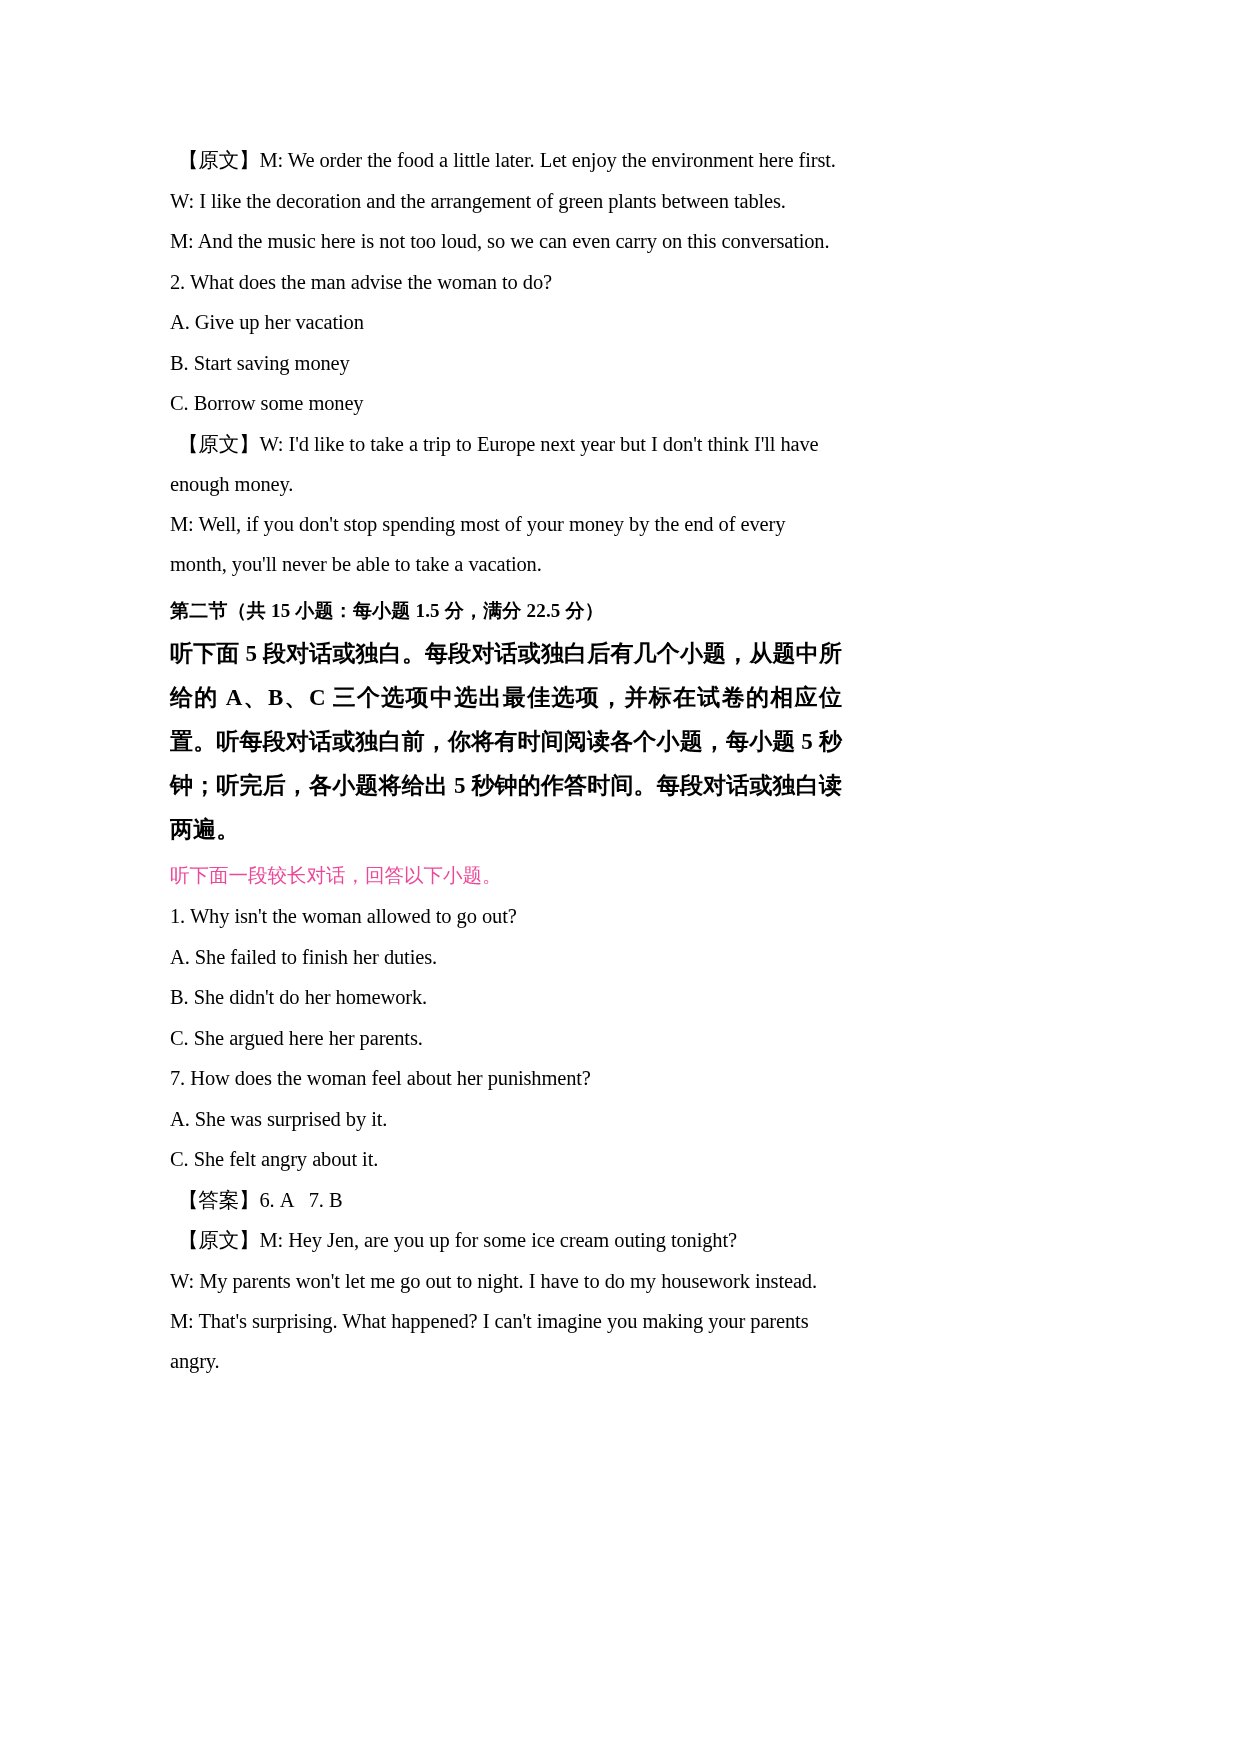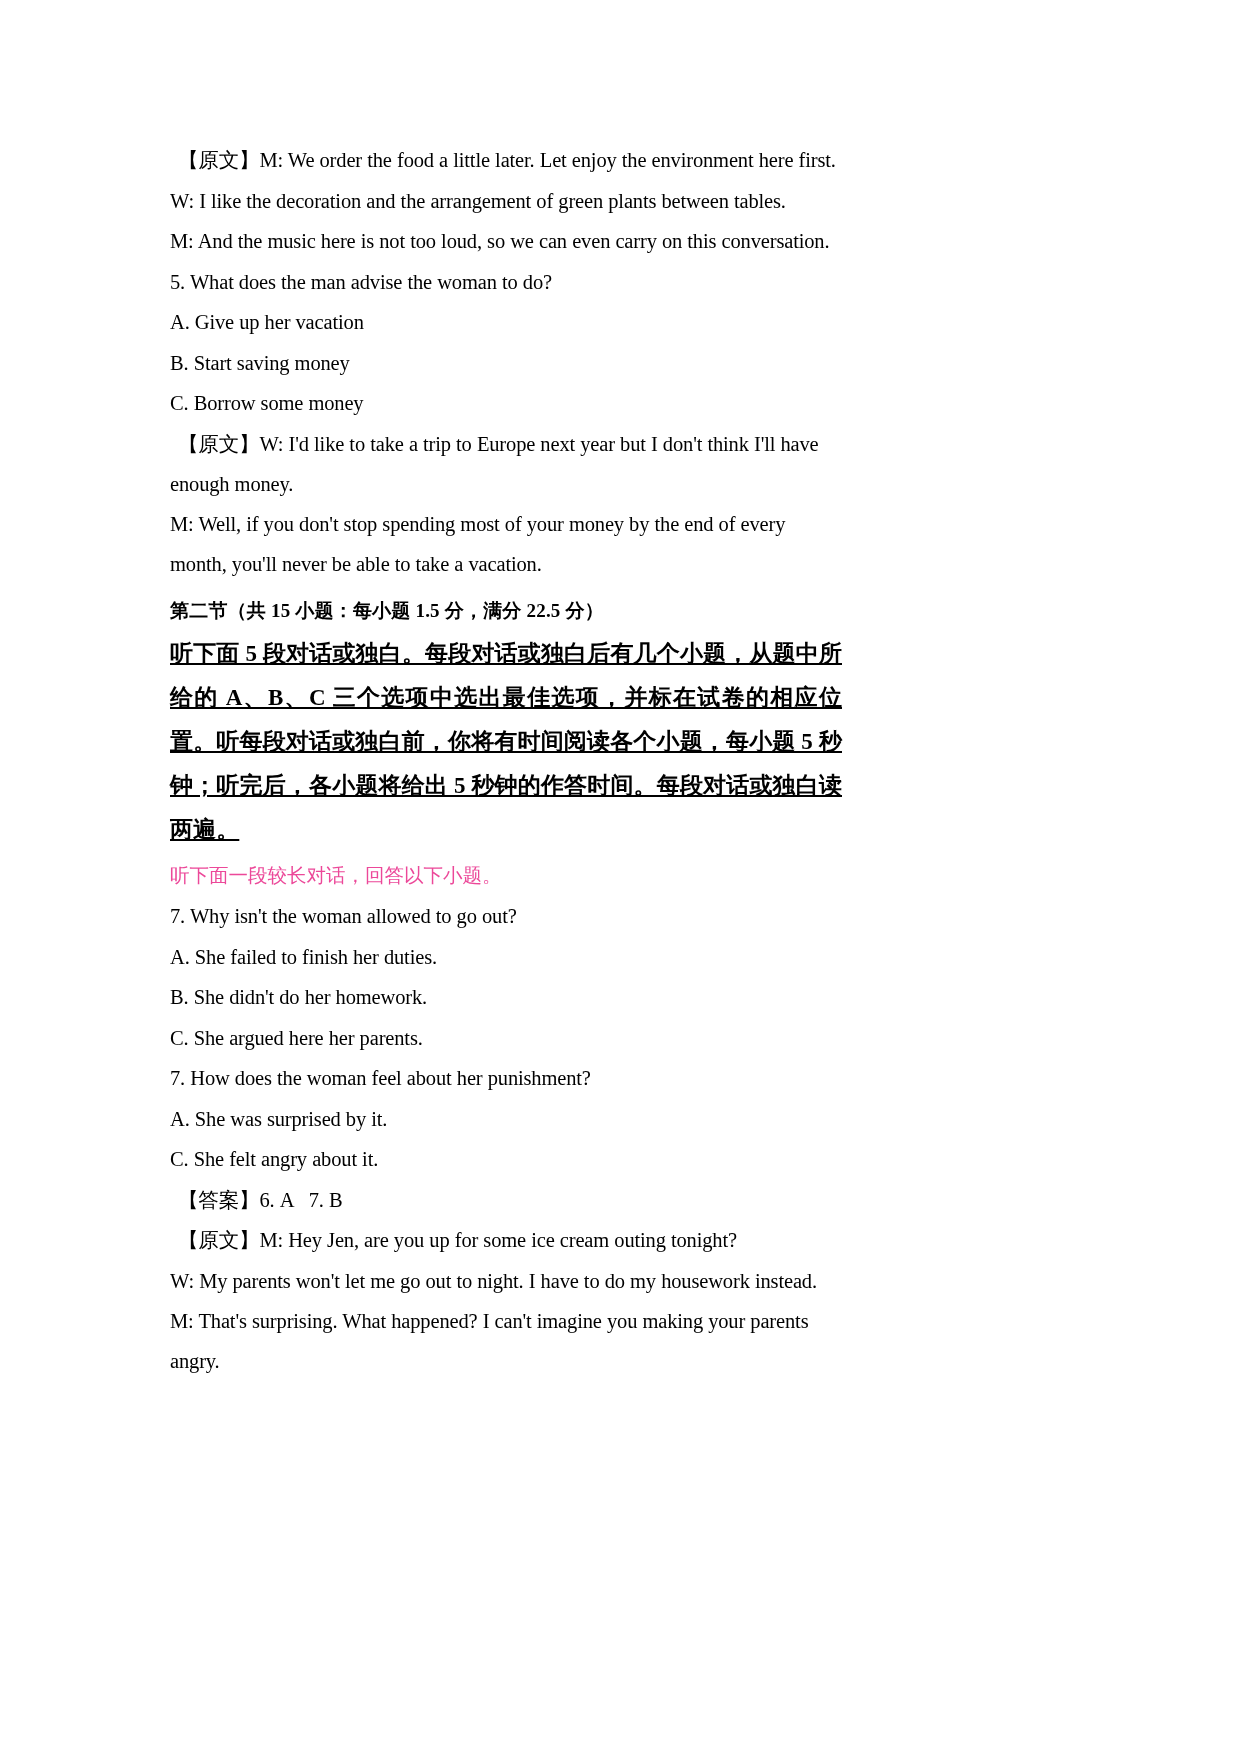--- a/index.html
+++ b/index.html
@@ -41,52 +41,51 @@
     letter-spacing: 0.2px;
   }
   .instruction {
     font-size: 23px;
     font-weight: bold;
     line-height: 44px;
     margin: 0;
     text-align: justify;
     text-justify: inter-character;
     letter-spacing: 0.1px;
-    text-decoration: underline;
   }
   .sub-instruction {
     font-size: 19.5px;
     line-height: 40px;
     color: #ec4899;
     margin: 4px 0 0 0;
   }
 </style>
 </head>
 <body>
 
 <div class="page">
 
   <p class="body-line indent">【原文】M: We order the food a little later. Let enjoy the environment here first.</p>
   <p class="body-line">W: I like the decoration and the arrangement of green plants between tables.</p>
   <p class="body-line">M: And the music here is not too loud, so we can even carry on this conversation.</p>
 
-  <p class="body-line">5. What does the man advise the woman to do?</p>
+  <p class="body-line">2. What does the man advise the woman to do?</p>
   <p class="body-line">A. Give up her vacation</p>
   <p class="body-line">B. Start saving money</p>
   <p class="body-line">C. Borrow some money</p>
 
 
   <p class="body-line indent">【原文】W: I'd like to take a trip to Europe next year but I don't think I'll have enough money.</p>
   <p class="body-line">M: Well, if you don't stop spending most of your money by the end of every month, you'll never be able to take a vacation.</p>
 
   <p class="section-heading">第二节（共 15 小题：每小题 1.5 分，满分 22.5 分）</p>
   <p class="instruction">听下面 5 段对话或独白。每段对话或独白后有几个小题，从题中所给的 A、B、C 三个选项中选出最佳选项，并标在试卷的相应位置。听每段对话或独白前，你将有时间阅读各个小题，每小题 5 秒钟；听完后，各小题将给出 5 秒钟的作答时间。每段对话或独白读两遍。</p>
   <p class="sub-instruction">听下面一段较长对话，回答以下小题。</p>
 
-  <p class="body-line">7. Why isn't the woman allowed to go out?</p>
+  <p class="body-line">1. Why isn't the woman allowed to go out?</p>
   <p class="body-line">A. She failed to finish her duties.</p>
   <p class="body-line">B. She didn't do her homework.</p>
   <p class="body-line">C. She argued here her parents.</p>
 
   <p class="body-line">7. How does the woman feel about her punishment?</p>
   <p class="body-line">A. She was surprised by it.</p>
   <p class="body-line">C. She felt angry about it.</p>
 
   <p class="body-line indent">【答案】6. A   7. B</p>
 

